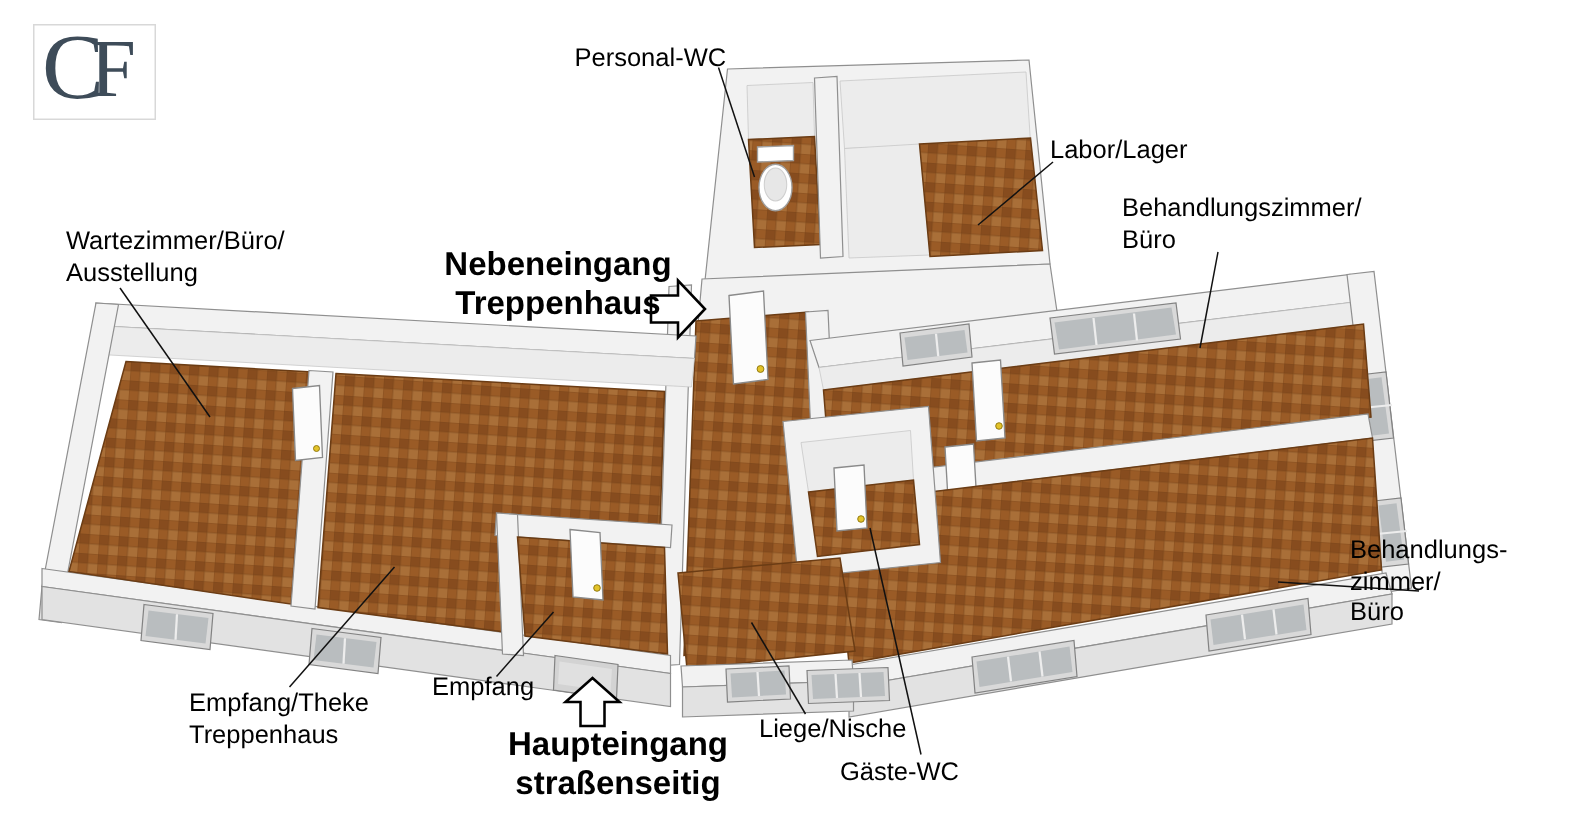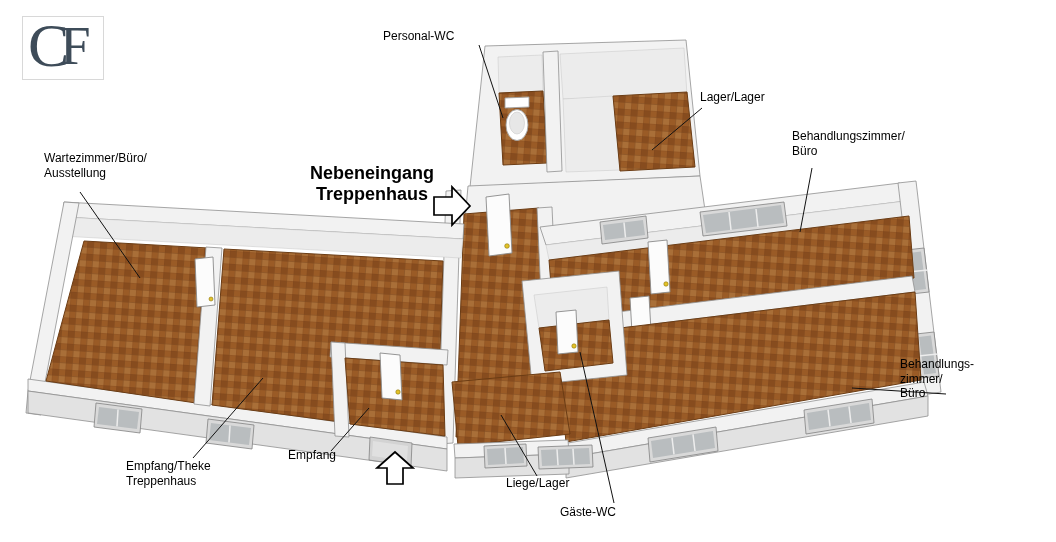--- a/index.html
+++ b/index.html
@@ -1,22 +1,22 @@
 <!DOCTYPE html>
 <html style="--floor: #9a5b26; --floor-dark: #874c1e; --floor-light: #a96f38; --wall: #f2f2f2; --outline: #8f8f8f; --door-handle: #e3c32a; --logo-color: #3e4c59;"><head>
 <meta charset="utf-8">
 <style>
   *{margin:0;padding:0;box-sizing:border-box}
   html,body{width:1056px;height:542px;background:#fff;overflow:hidden}
   body{font-family:"Liberation Sans",sans-serif;position:relative}
   .stage{position:absolute;left:0;top:0;width:1056px;height:542px}
   svg{position:absolute;left:0;top:0}
 
-  .label{position:absolute;font-size:12px;line-height:1.22;color:#000;white-space:pre-line}
-  .label.big{font-size:18px;font-weight:bold;text-align:center;line-height:1.18}
+  .label{position:absolute;font-size:17px;line-height:1.22;color:#000;white-space:pre-line}
+  .label.big{font-size:22px;font-weight:bold;text-align:center;line-height:1.18}
 
   .logo{position:absolute;left:22px;top:16px;width:82px;height:64px;background:#fff;
         border:1px solid #d8d8d8;color:var(--logo-color,#3e4c59);
         font-family:"Liberation Serif","DejaVu Serif",serif;overflow:hidden}
   .logo .c{position:absolute;left:5px;top:-7px;font-size:62px}
   .logo .f{position:absolute;left:37px;top:-3px;font-size:55px}
 
   
   .wall{fill:var(--wall,#f2f2f2);stroke:var(--outline,#8f8f8f);stroke-width:.8}
   .inner{fill:#ececec;stroke:#c6c6c6;stroke-width:.5}
@@ -209,29 +209,31 @@
     <polygon class="bigarrow" points="434,197 452,197 452,187 470,206 452,225 452,215 434,215"></polygon>
     <polygon class="bigarrow" points="395,452 413,468 403,468 403,484 387,484 387,468 377,468"></polygon>
   </svg>
 
   <div class="logo">
     <span class="c">C</span>
     <span class="f">F</span>
   </div>
 
   <div class="label" style="left:383px;top:29px">Personal-WC</div>
-  <div class="label" style="left:700px;top:90px">Lager/Lager</div>
-  <div class="label" style="left:792px;top:129px">Behandlungszimmer/
+  <div class="label" style="left:700px;top:90px">Labor/Lager</div>
+  <div class="label" style="left:748px;top:129px">Behandlungszimmer/
 Büro</div>
   <div class="label" style="left:44px;top:151px">Wartezimmer/Büro/
 Ausstellung</div>
   <div class="label big" style="left:296px;top:163px;width:152px">Nebeneingang
 Treppenhaus</div>
   <div class="label" style="left:900px;top:357px">Behandlungs-
 zimmer/
 Büro</div>
   <div class="label" style="left:126px;top:459px">Empfang/Theke
 Treppenhaus</div>
   <div class="label" style="left:288px;top:448px">Empfang</div>
-  <div class="label" style="left:506px;top:476px">Liege/Lager</div>
+  <div class="label big" style="left:336px;top:483px;width:152px">Haupteingang
+straßenseitig</div>
+  <div class="label" style="left:506px;top:476px">Liege/Nische</div>
   <div class="label" style="left:560px;top:505px">Gäste-WC</div>
 
 </div>
 
 </body></html>

